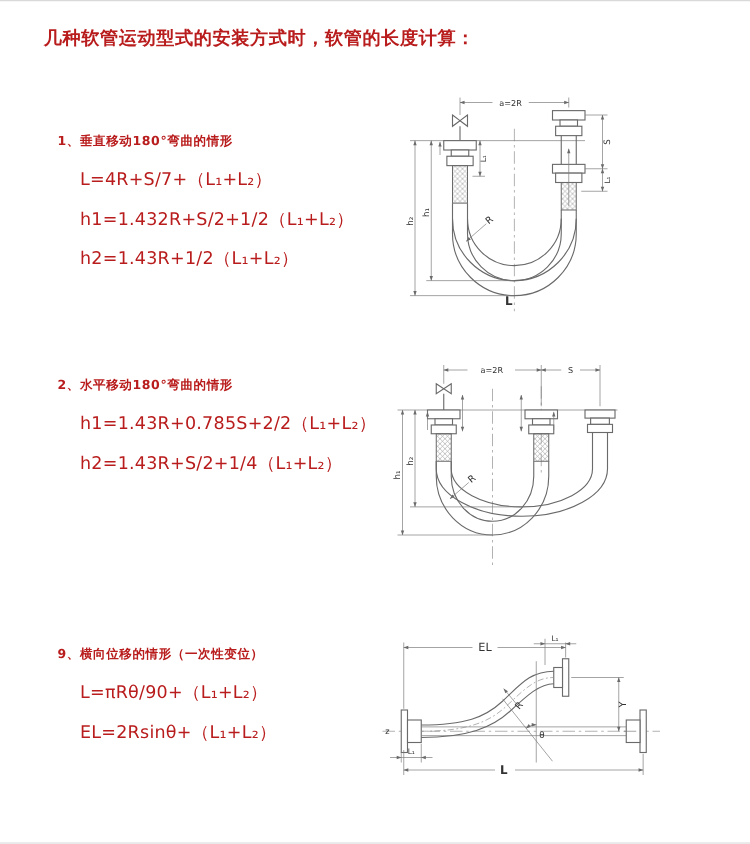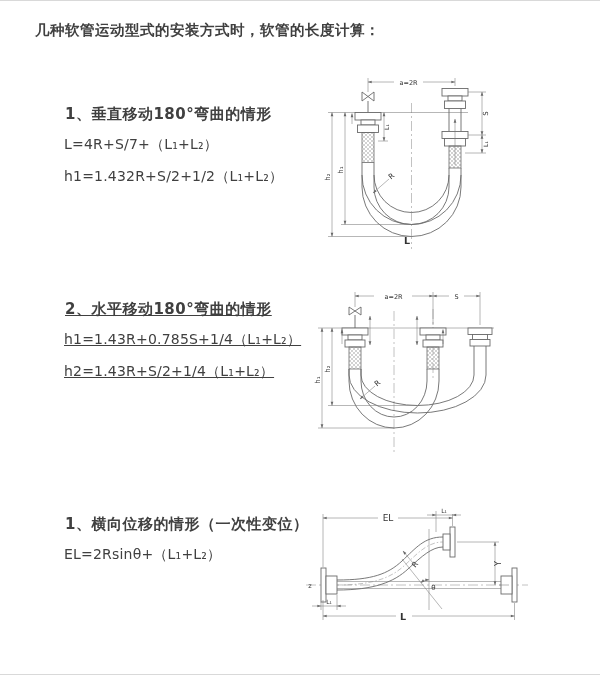--- a/index.html
+++ b/index.html
@@ -1,29 +1,29 @@
 <!DOCTYPE html>
 <html><head>
 <meta charset="utf-8">
 <style>
   html,body{margin:0;padding:0;background:#ffffff;}
   .page{
     position:relative;width:600px;height:675px;background:#fff;
-    font-family:"DejaVu Sans","Liberation Sans",sans-serif;color:#404040;
+    font-family:"DejaVu Sans","Liberation Sans",sans-serif;color:#b91c1c;
     border-top:1px solid #d9d9d9;border-bottom:1px solid #d9d9d9;
     box-sizing:border-box;overflow:hidden;
   }
   .doc-title{
     position:absolute;left:35px;top:20px;font-size:14.5px;font-weight:bold;
     letter-spacing:0.5px;white-space:nowrap;
   }
   .section{position:absolute;left:46px;}
-  .section .heading{font-size:15px;font-weight:bold;letter-spacing:0.5px;line-height:30px;white-space:nowrap;margin-left:19px;}
+  .section .heading{font-size:10px;font-weight:bold;letter-spacing:0.5px;line-height:30px;white-space:nowrap;}
   .section .formula{font-size:14px;line-height:31.5px;padding-left:18px;white-space:nowrap;letter-spacing:0.2px;}
-  #sec1{top:98px;} #sec2{top:293px;text-decoration:underline;} #sec3{top:508px;}
+  #sec1{top:98px;} #sec2{top:293px;} #sec3{top:508px;}
   .diag{position:absolute;}
   #dg1{left:310px;top:66px;} #dg2{left:308px;top:282px;} #dg3{left:300px;top:496px;}
   
   .ln{stroke:#6a6a6a;stroke-width:0.9;fill:none;}
   .tn{stroke:#7a7a7a;stroke-width:0.55;fill:none;}
   .cl{stroke:#8f8f8f;stroke-width:0.55;fill:none;stroke-dasharray:10 3 2 3;}
   .hcl{stroke:#8f8f8f;stroke-width:0.55;fill:none;stroke-dasharray:5 2 1.5 2;}
   .fl{stroke:#6a6a6a;stroke-width:0.9;fill:#ffffff;}
   .br{stroke:#6a6a6a;stroke-width:0.8;}
   .lb{font-family:"DejaVu Sans","Liberation Sans",sans-serif;fill:#333;}
@@ -32,30 +32,32 @@
 <body>
 
 <div class="page">
 
   <div class="doc-title">几种软管运动型式的安装方式时，软管的长度计算：</div>
 
   <div class="section" id="sec1">
     <div class="heading">1、垂直移动180°弯曲的情形</div>
     <div class="formula">L=4R+S/7+（L₁+L₂）</div>
     <div class="formula">h1=1.432R+S/2+1/2（L₁+L₂）</div>
+    <div class="formula">h2=1.43R+1/2（L₁+L₂）</div>
   </div>
 
   <div class="section" id="sec2">
     <div class="heading">2、水平移动180°弯曲的情形</div>
-    <div class="formula">h1=1.43R+0.785S+1/4（L₁+L₂）</div>
+    <div class="formula">h1=1.43R+0.785S+2/2（L₁+L₂）</div>
     <div class="formula">h2=1.43R+S/2+1/4（L₁+L₂）</div>
   </div>
 
   <div class="section" id="sec3">
-    <div class="heading">1、横向位移的情形（一次性变位）</div>
+    <div class="heading">9、横向位移的情形（一次性变位）</div>
+    <div class="formula">L=πRθ/90+（L₁+L₂）</div>
     <div class="formula">EL=2Rsinθ+（L₁+L₂）</div>
   </div>
 
   <svg class="diag" id="dg1" width="220" height="192" viewBox="0 0 220 192">
     <defs>
       <marker id="arr1" viewBox="0 0 10 10" refX="9.5" refY="5" markerWidth="9" markerHeight="7" orient="auto-start-reverse">
         <path d="M0,1.5 L10,5 L0,8.5 z" fill="#6a6a6a"></path>
       </marker>
       <pattern id="hat1" width="4" height="4" patternUnits="userSpaceOnUse">
         <path d="M0,4 L4,0 M0,0 L4,4" stroke="#9a9a9a" stroke-width="0.45"></path>

